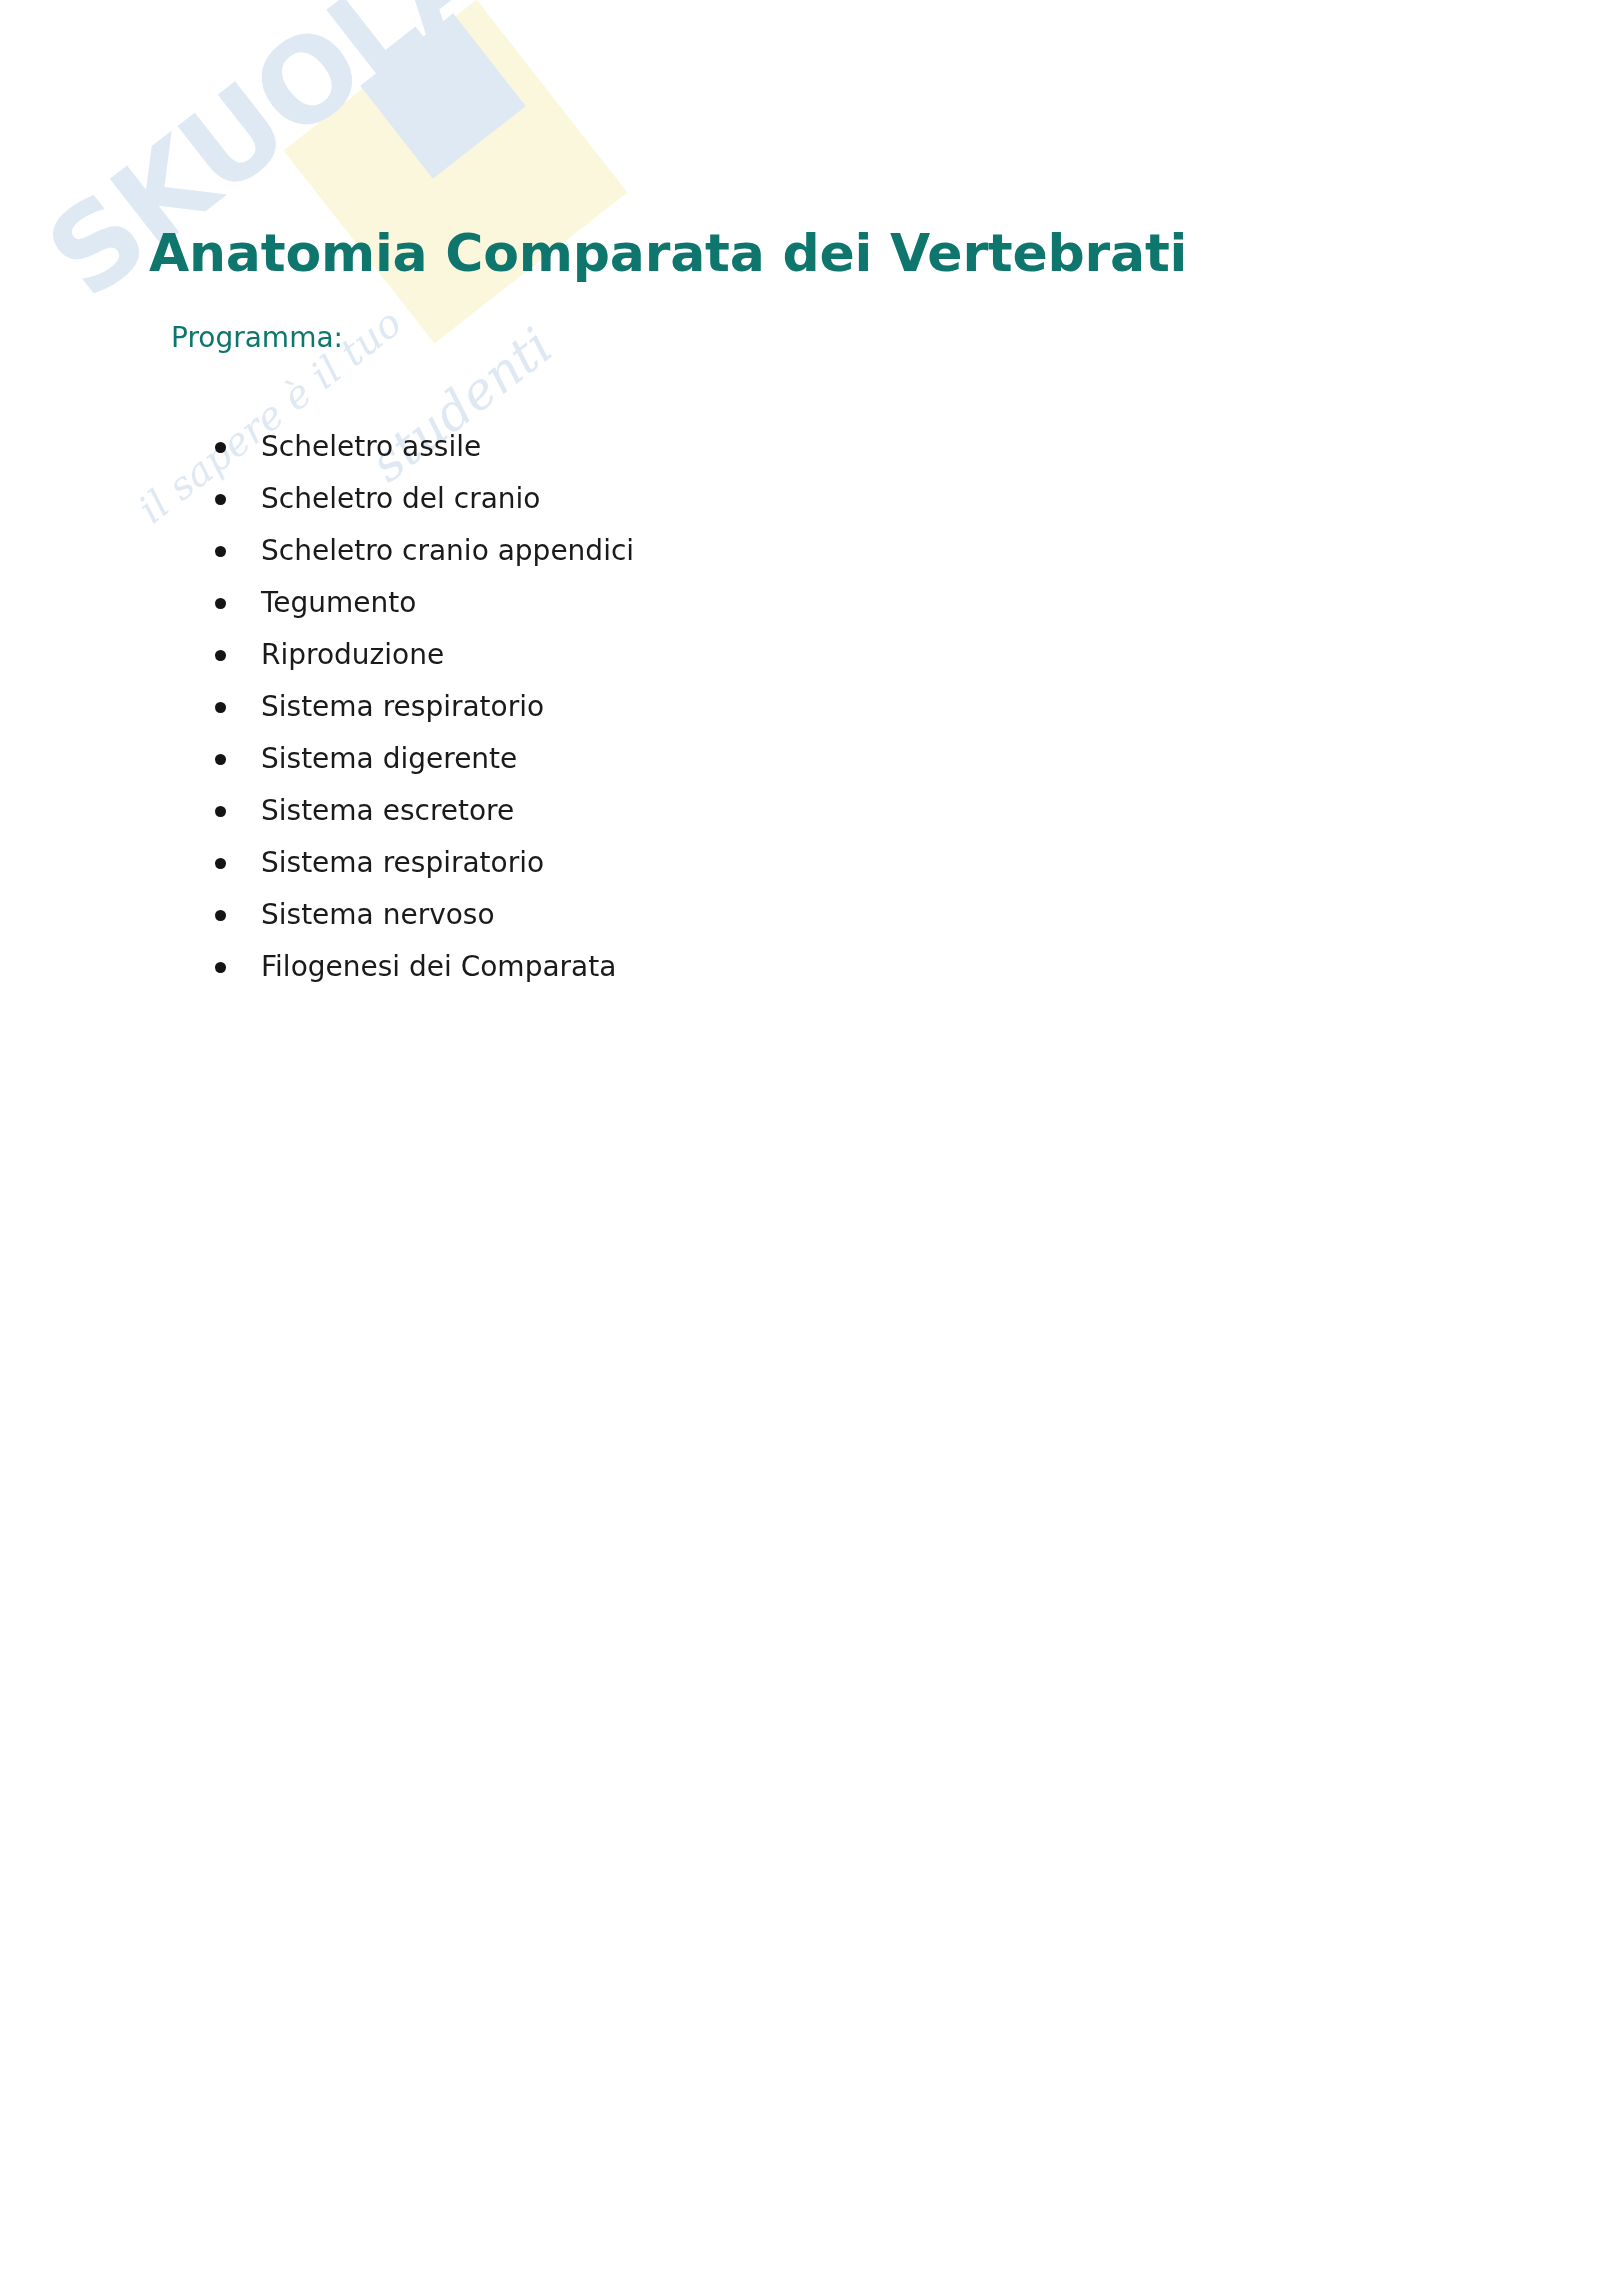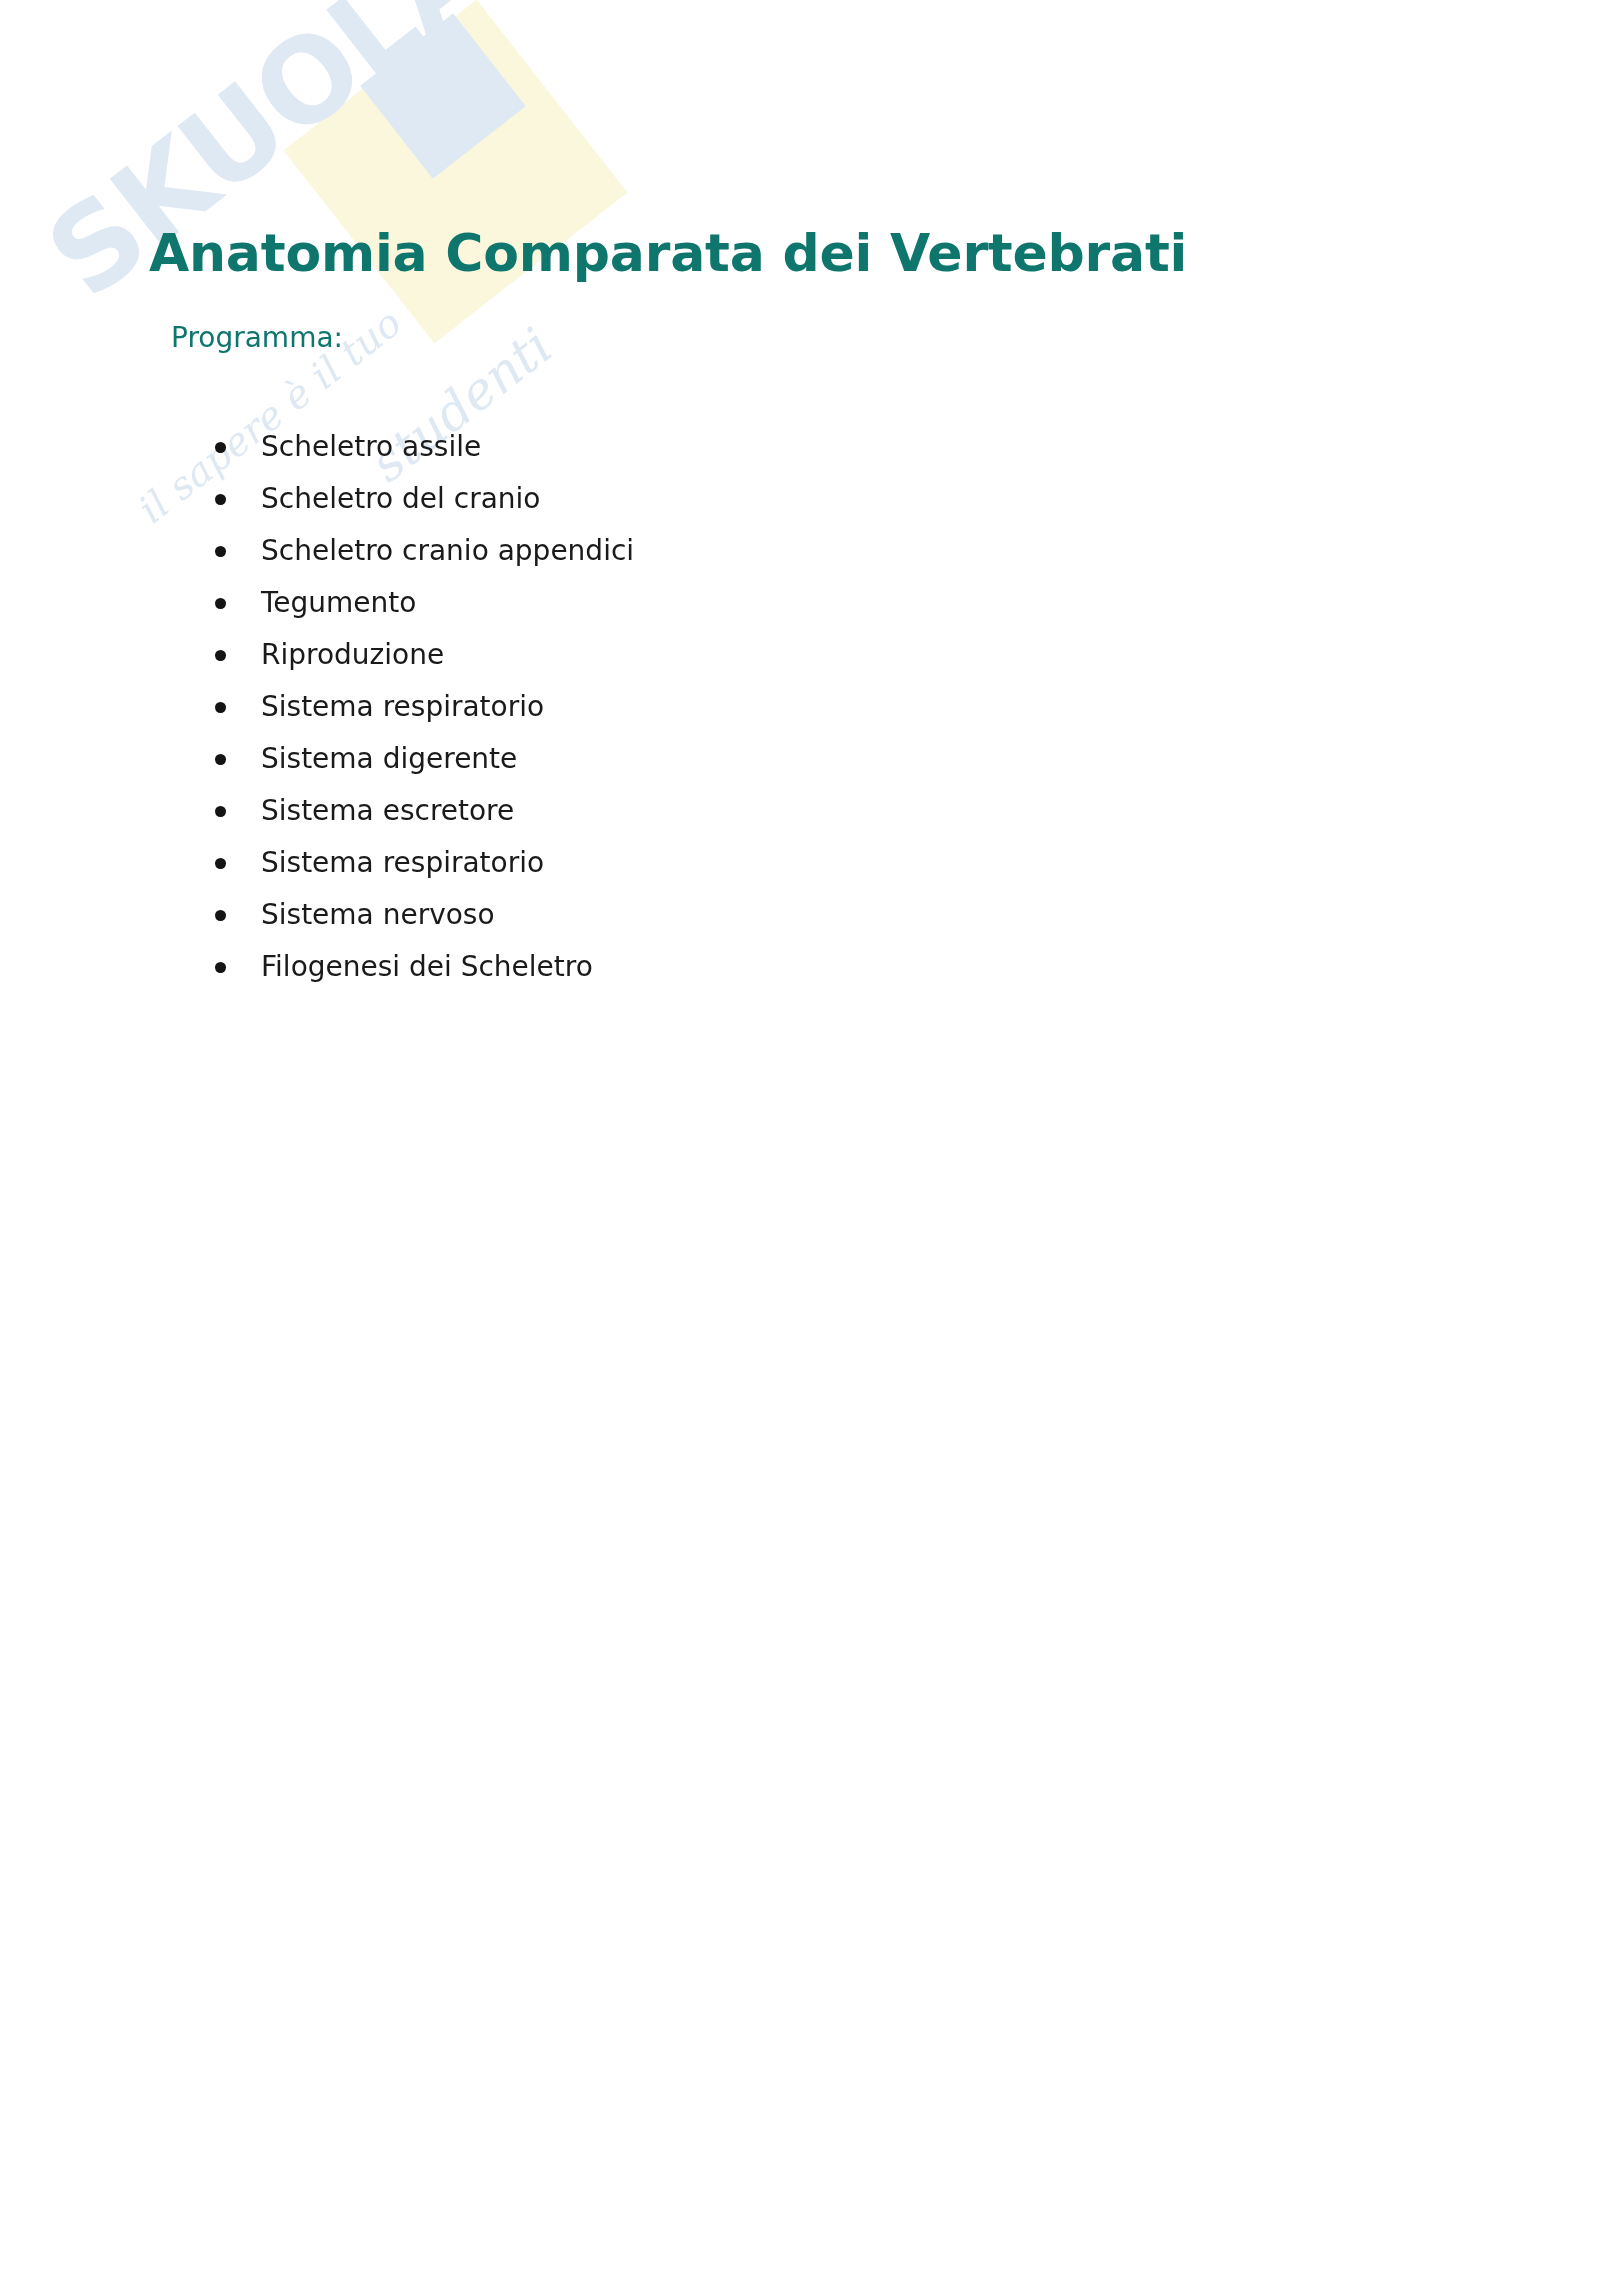--- a/index.html
+++ b/index.html
@@ -200,19 +200,19 @@
       <li class="topic-item">
         <span class="topic-bullet"></span>
         <span>Sistema respiratorio</span>
       </li>
       <li class="topic-item">
         <span class="topic-bullet"></span>
         <span>Sistema nervoso</span>
       </li>
       <li class="topic-item">
         <span class="topic-bullet"></span>
-        <span>Filogenesi dei Scheletro</span>
+        <span>Filogenesi dei Comparata</span>
       </li>
     </ul>
 
   </div>
 </div>
 
 
 </body></html>

